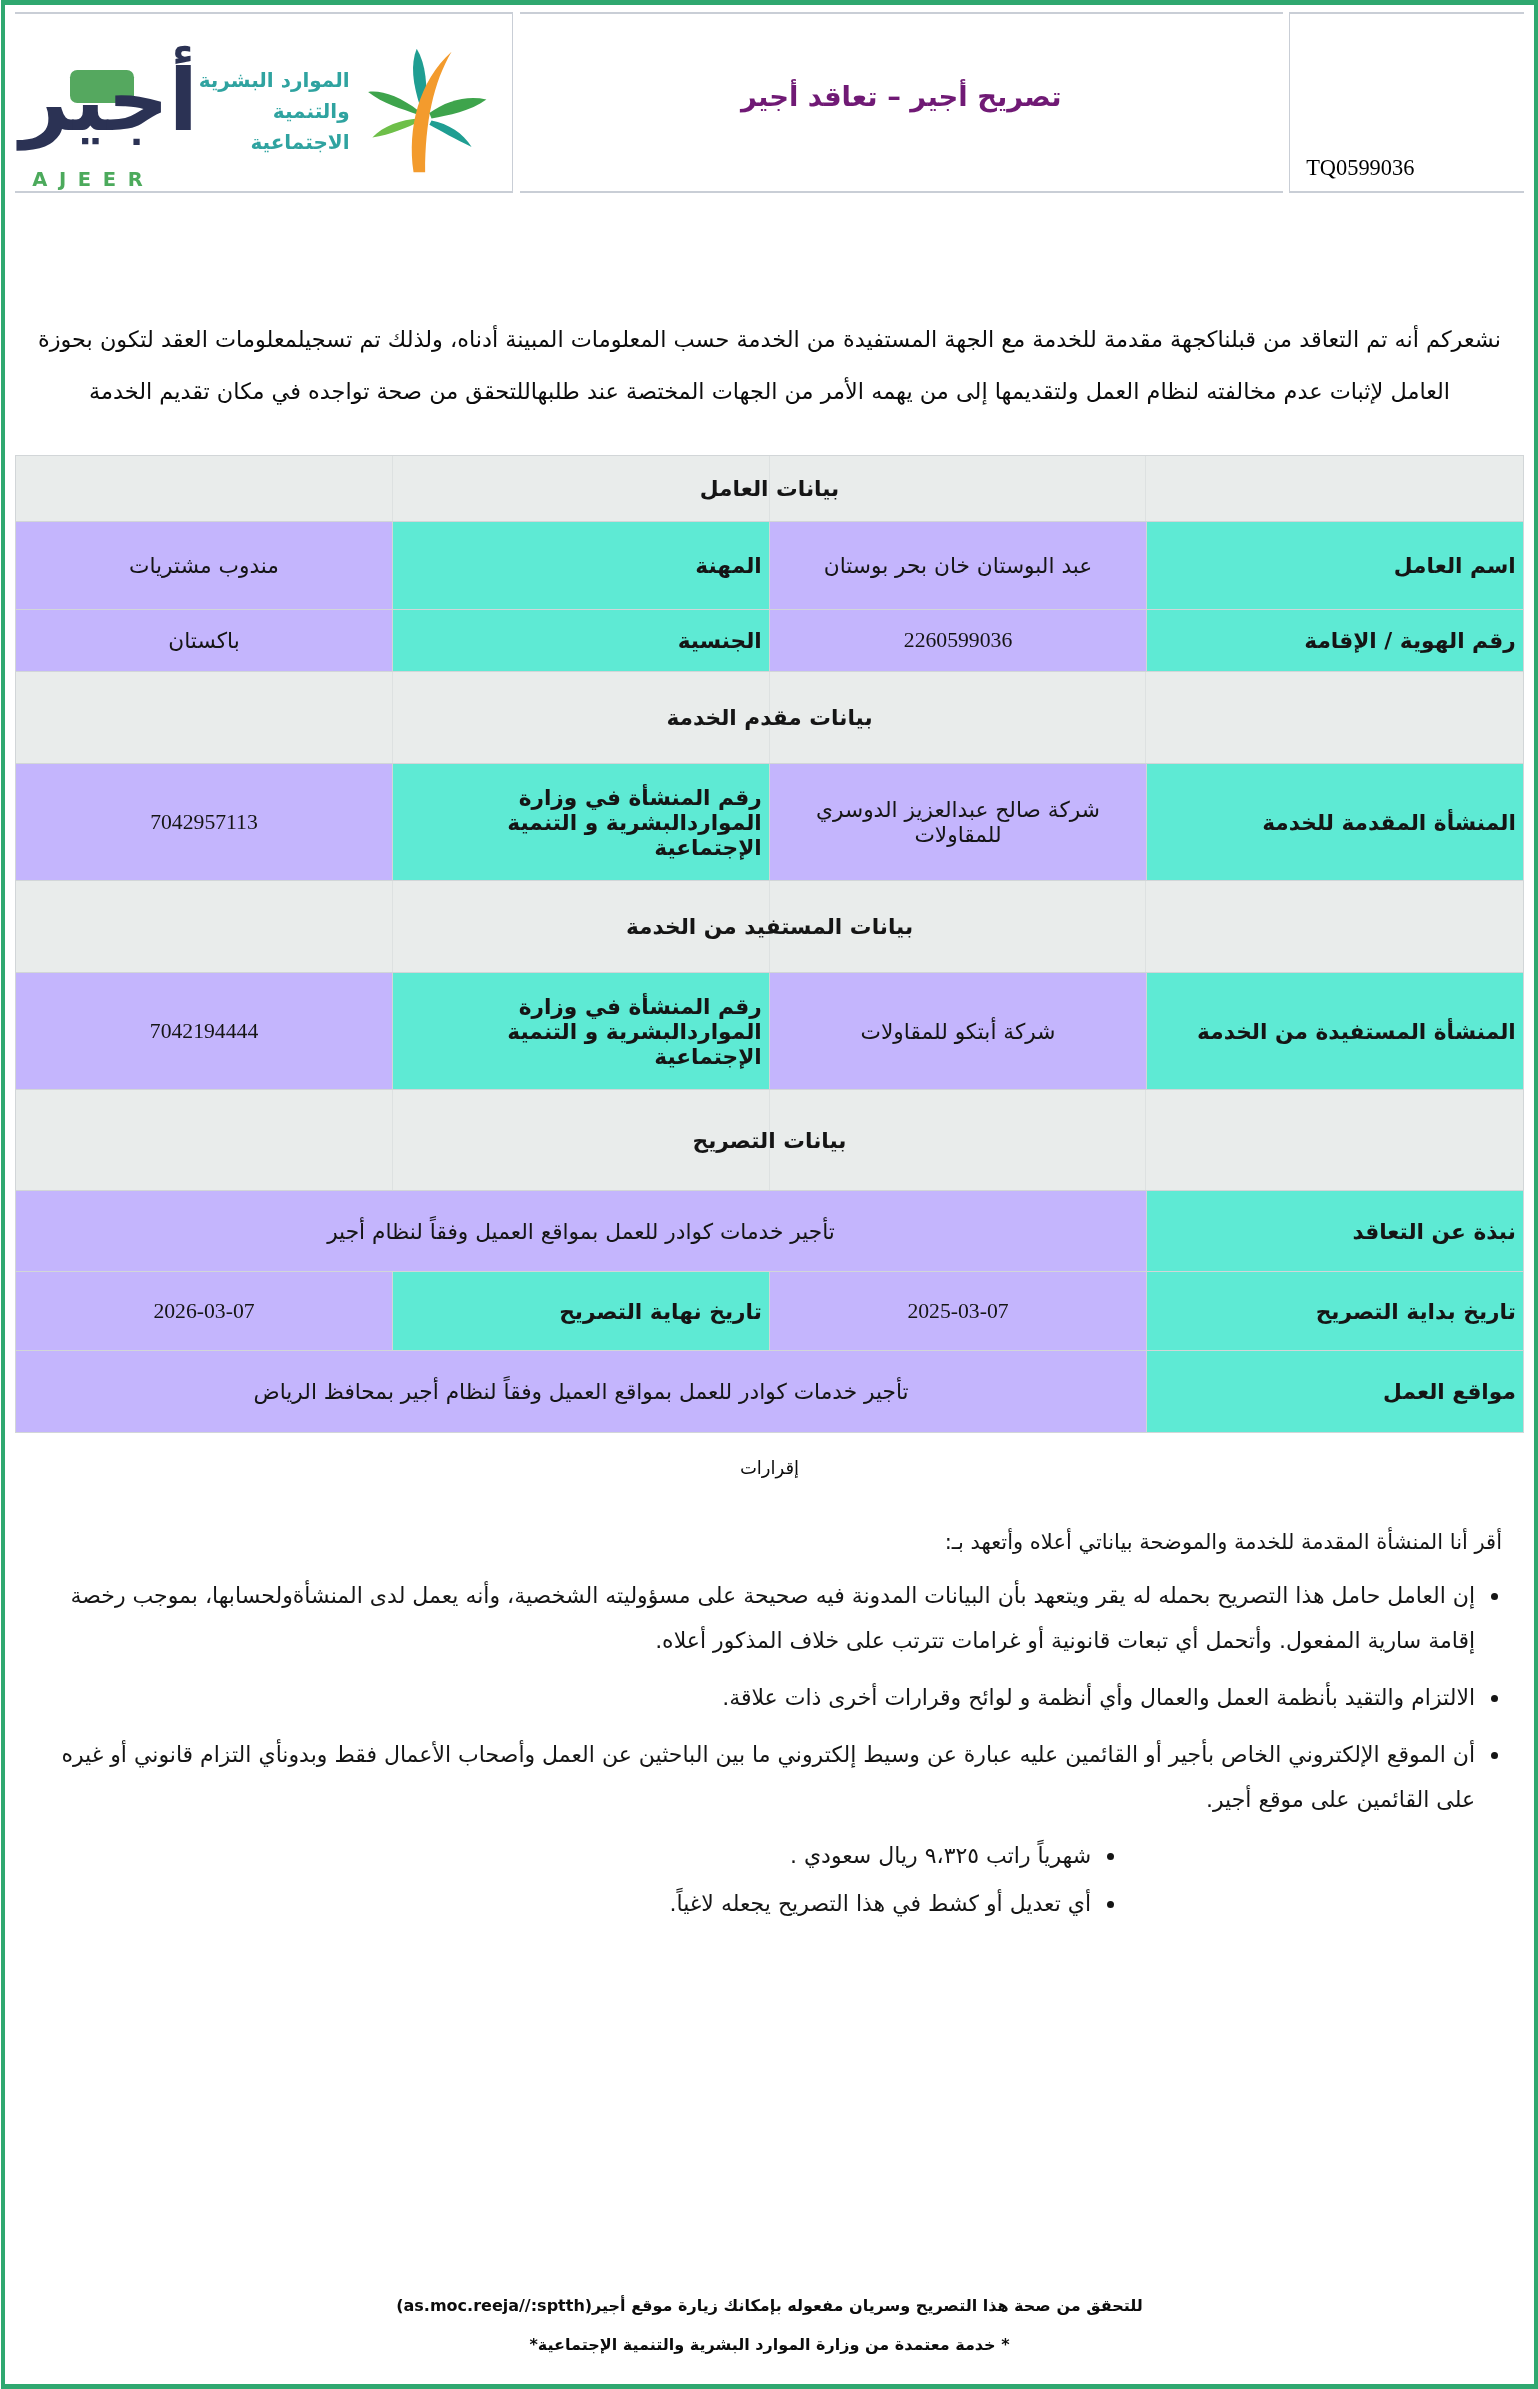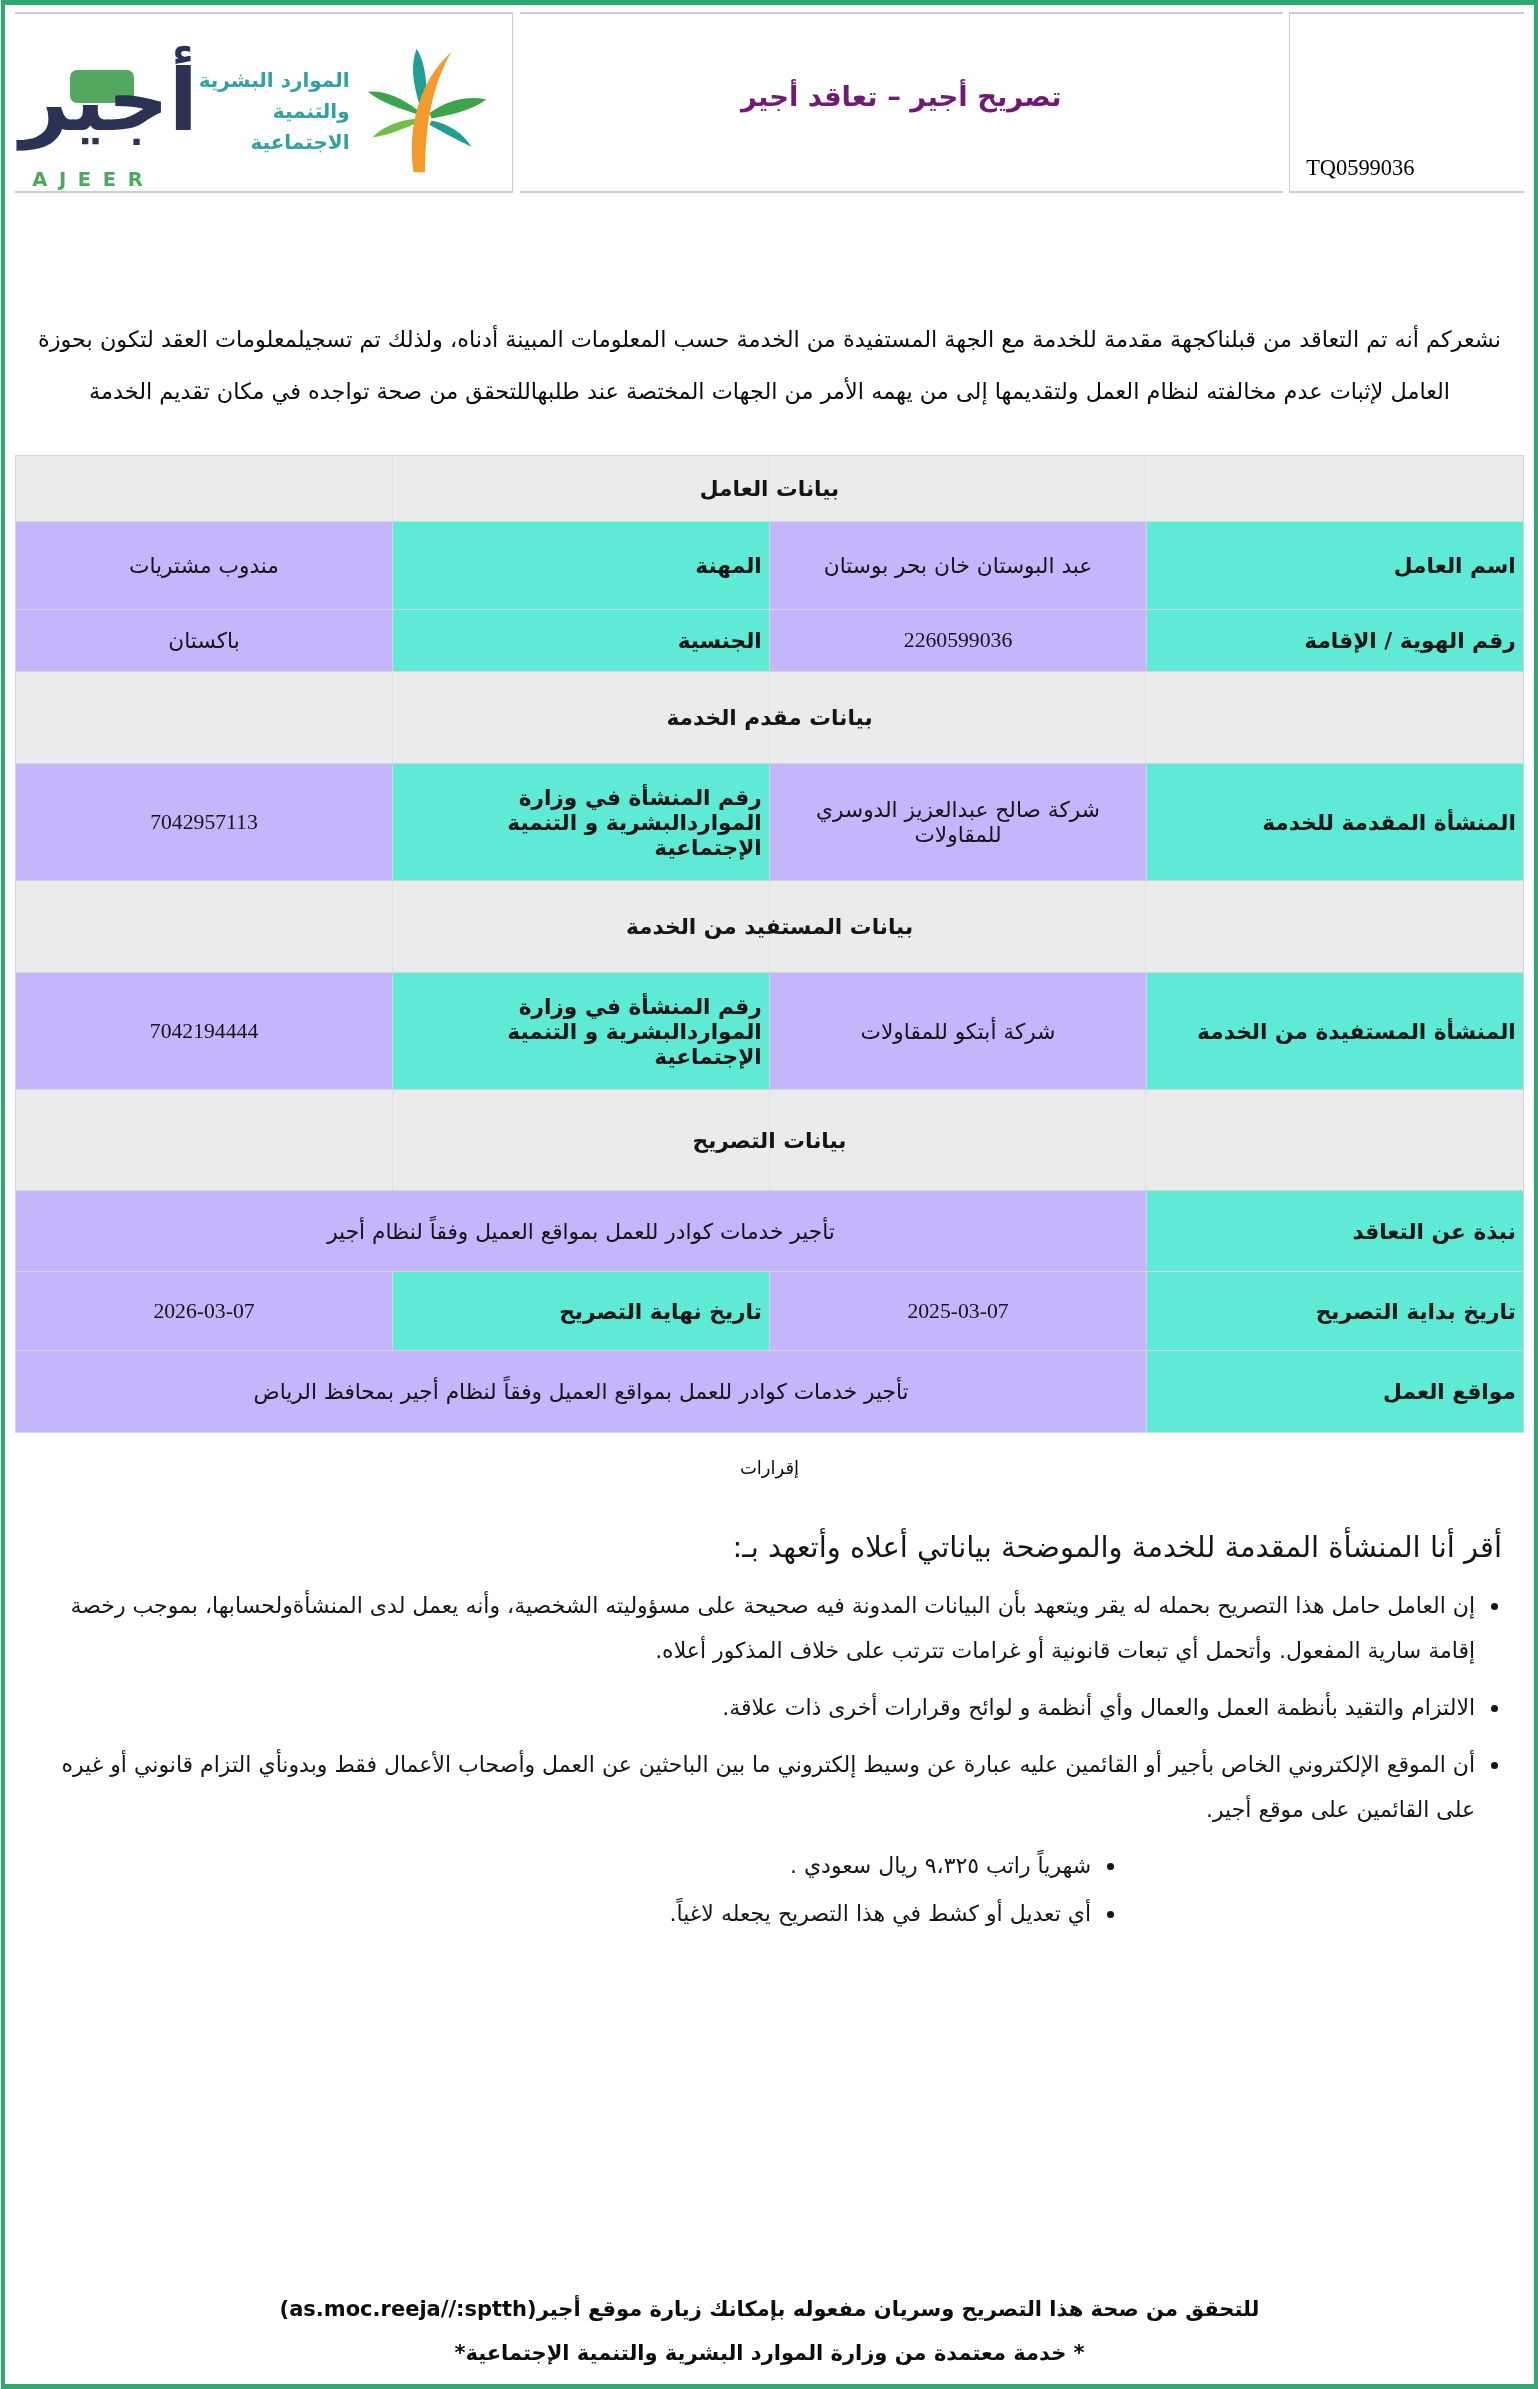--- a/index.html
+++ b/index.html
@@ -135,21 +135,21 @@
   
   .decl-title {
     margin-top: 24px;
     text-align: center;
     font-size: 18px;
     color: #0c0c0c;
   }
   .decl-intro {
     margin: 52px 32px 16px 32px;
     text-align: right;
-    font-size: 29px;
+    font-size: 21px;
   }
   ul.decl-list {
     margin: 19px 56px 0 51px;
     padding: 0;
     list-style: disc;
     font-size: 22px;
     line-height: 2.05;
   }
   ul.decl-list li { margin-bottom: 11.6px; padding-right: 2.9px; }
   ul.decl-sub {
@@ -157,23 +157,23 @@
     padding: 0;
     list-style: disc;
     font-size: 22px;
     line-height: 2.0;
   }
   ul.decl-sub li { margin-bottom: 4.3px; padding-right: 2.9px; }
 
   
   .footer {
     position: absolute;
-    left: 0; right: 0; bottom: 19px;
-    text-align: center;
-    font-size: 21px;
+    left: 0; right: 0; bottom: 30px;
+    text-align: center;
+    font-size: 16px;
     font-weight: bold;
     color: #0c0c0c;
   }
   .footer .line1 { margin-bottom: 20px; }
 </style>
 </head>
 <body>
 
 <div class="page">
 

